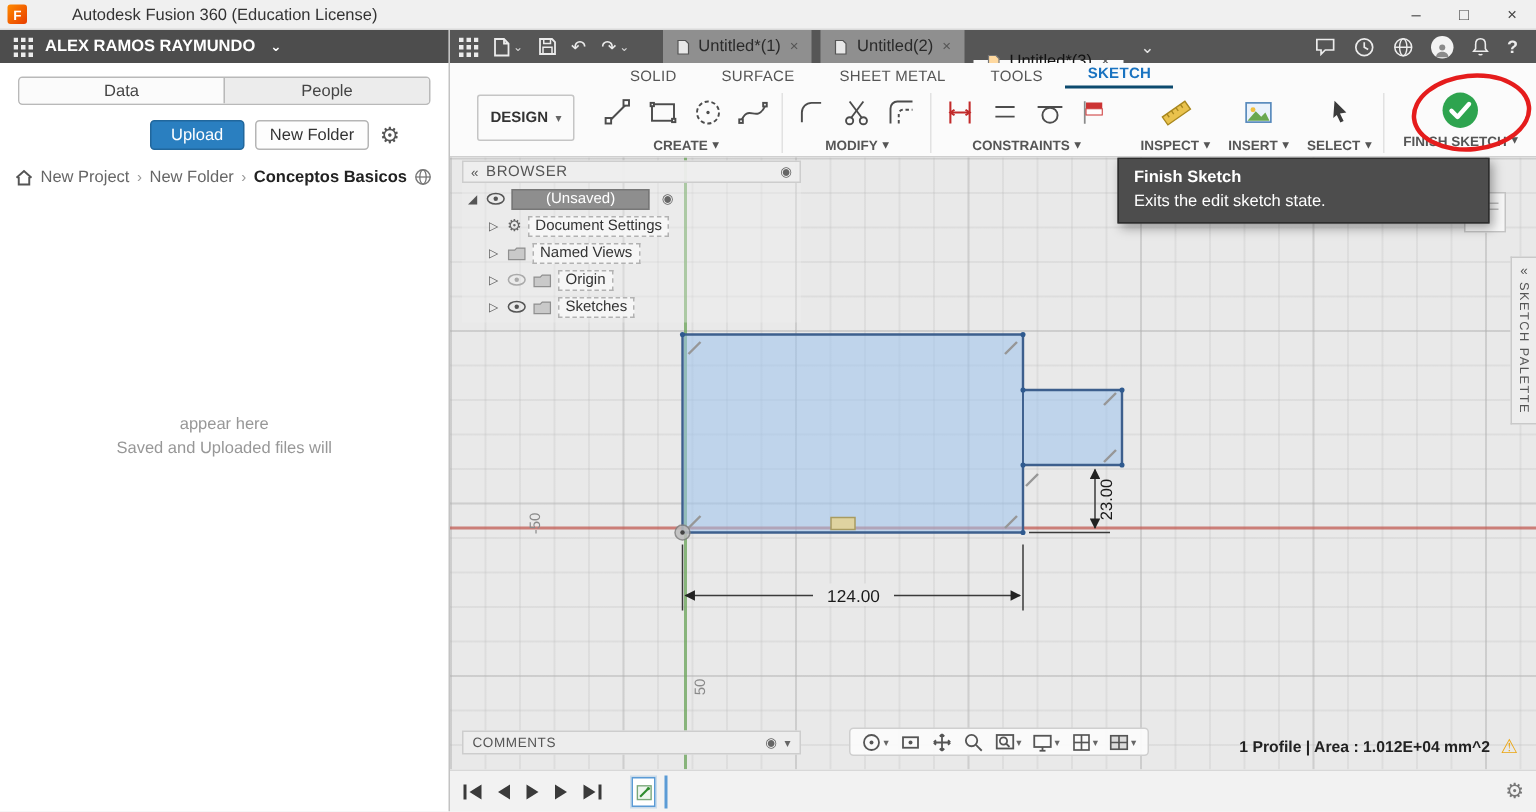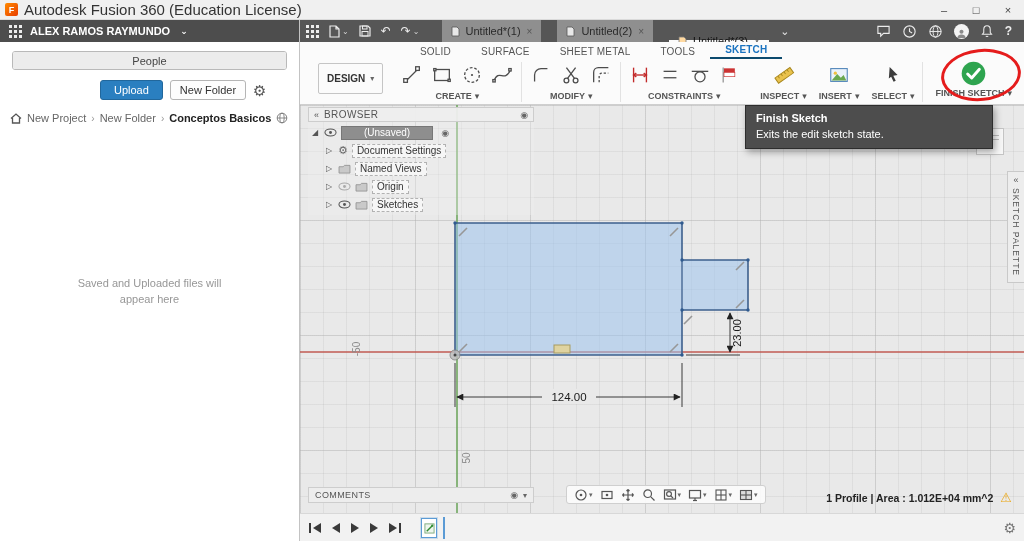--- a/index.html
+++ b/index.html
@@ -3,21 +3,21 @@
 <meta charset="utf-8">
 <style>
   * { margin:0; padding:0; box-sizing:border-box; }
   html,body { width:1024px; height:541px; overflow:hidden; }
   body { font-family:"Liberation Sans","DejaVu Sans",sans-serif; font-size:11px; color:#222; background:#fff; position:relative; }
   svg { display:block; }
 
   
   .titlebar { height:20px; background:#f0f0f0; border-bottom:1px solid #dadada; display:flex; align-items:center; padding-left:5px; gap:6px; }
   .logo { width:13px; height:13px; border-radius:2px; background:linear-gradient(135deg,#ff8a00,#e83d00); color:#fff; font-size:9px; font-weight:bold; display:flex; align-items:center; justify-content:center; }
-  .tb-title { font-size:15px; color:#333; }
+  .tb-title { font-size:11px; color:#333;margin-left:24px; }
   .win-controls { margin-left:auto; display:flex; height:20px; }
   .win-btn { width:32px; display:flex; align-items:center; justify-content:center; font-size:11px; color:#444; cursor:default; }
 
   .main { position:absolute; top:20px; left:0; right:0; bottom:0; }
 
   
   .data-panel { position:absolute; left:0; top:0; width:300px; bottom:0; background:#fff; border-right:1px solid #c3c3c3; z-index:30; }
   .dp-header { height:22px; background:#4d4d4d; color:#fff; display:flex; align-items:center; gap:8px; padding:0 9px; font-weight:bold; font-size:11px; }
   .dp-caret { font-size:9px; margin-left:2px; }
   .dp-tabs { display:flex; margin:9px 12px 0 12px; border:1px solid #b9b9b9; border-radius:3px; overflow:hidden; height:19px; }
@@ -34,21 +34,21 @@
   .dp-empty { position:absolute; top:256px; left:0; right:0; text-align:center; color:#979797; font-size:11px; line-height:1.45; }
 
   
   .workspace { position:absolute; left:300px; top:0; right:0; bottom:0; display:flex; flex-direction:column; }
 
   
   .doc-tabbar { height:22px; background:#565656; display:flex; align-items:center; color:#eee; padding:0 4px; gap:6px; flex:0 0 auto; }
   .dt-icon { display:flex; align-items:center; gap:2px; padding:0 2px; }
   .glyph-btn { color:#ececec; font-size:12px; line-height:1; }
   .tiny-caret { font-size:8px; color:#d5d5d5; }
-  .dtabs { display:flex; align-items:stretch; height:22px; margin-left:14px; gap:16px; }
+  .dtabs { display:flex; align-items:stretch; height:22px; margin-left:14px; gap:6px; }
   .dtab { display:flex; align-items:center; gap:6px; padding:0 9px; font-size:11px; background:#8f8f8f; color:#2a2a2a; }
   .dtab.active { background:#fafafa; color:#111;margin-top:20px; }
   .dtab .x { font-size:10px; color:#555; }
   .tablist-btn { width:20px; height:22px; display:flex; align-items:center; justify-content:center; color:#e5e5e5; font-size:11px; }
   .topright { margin-left:auto; display:flex; align-items:center; gap:11px; padding-right:8px; }
   .avatar { width:15px; height:15px; border-radius:50%; background:#f3f3f3; display:flex; align-items:flex-end; justify-content:center; overflow:hidden; }
   .help-glyph { color:#ececec; font-size:12px; font-weight:bold; }
 
   
   .ribbon { position:relative; background:#fbfbfb; border-bottom:1px solid #cfcfcf; height:63px; flex:0 0 auto; }
@@ -155,20 +155,21 @@
             <rect x="10" y="5" width="3" height="3"></rect>
             <rect x="0" y="10" width="3" height="3"></rect>
             <rect x="5" y="10" width="3" height="3"></rect>
             <rect x="10" y="10" width="3" height="3"></rect>
           </g>
       </svg>
       <span>ALEX RAMOS RAYMUNDO</span>
       <span class="dp-caret">⌄</span>
     </div>
     <div class="dp-tabs">
+      <div class="dp-tab active">Data</div>
       <div class="dp-tab">People</div>
     </div>
     <div class="dp-actions">
       <button class="btn-upload">Upload</button>
       <button class="btn-newfolder">New Folder</button>
       <span class="dp-gear">⚙</span>
     </div>
     <div class="dp-crumbs">
       <svg width="12" height="11" viewBox="0 0 12 11">
           <path d="M1,5.5 L6,1 L11,5.5 M2.5,5 V10 H9.5 V5" fill="none" stroke="#555" stroke-width="1.3"></path>
@@ -178,22 +179,22 @@
       <span>New Folder</span>
       <span class="crumb-sep">›</span>
       <span class="crumb-last">Conceptos Basicos</span>
       <svg width="12" height="12" viewBox="0 0 14 14">
           <circle cx="7" cy="7" r="5.6" fill="none" stroke="#777" stroke-width="1.1"></circle>
           <ellipse cx="7" cy="7" rx="2.5" ry="5.6" fill="none" stroke="#777" stroke-width="1"></ellipse>
           <path d="M1.4,7 H12.6" stroke="#777" stroke-width="1"></path>
         </svg>
     </div>
     <div class="dp-empty">
+      <div>appear here</div>
       <div>Saved and Uploaded files will</div>
-      <div>appear here</div>
     </div>
   </aside>
 
   <section class="workspace">
 
     <div class="doc-tabbar">
       <div class="dt-icon">
         <svg width="13" height="13" viewBox="0 0 13 13">
             <g fill="#ececec">
               <rect x="0" y="0" width="3" height="3"></rect>

